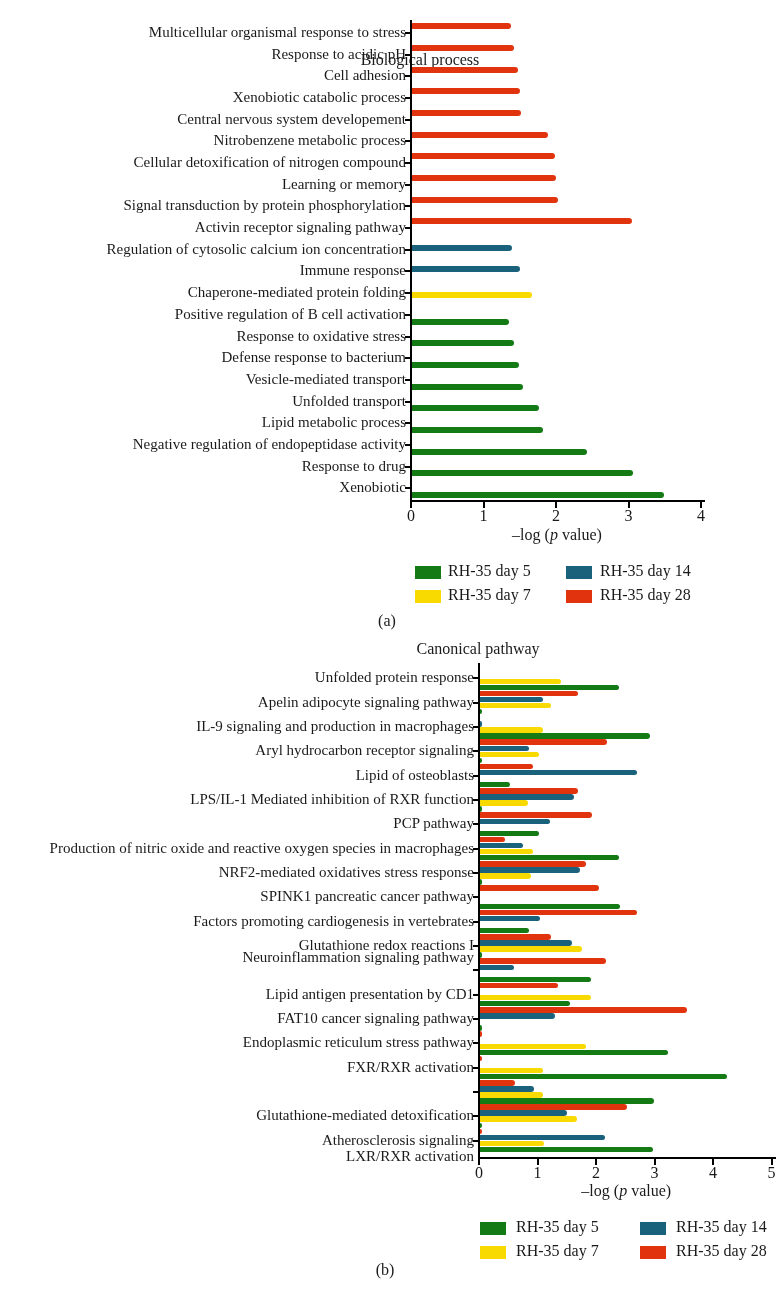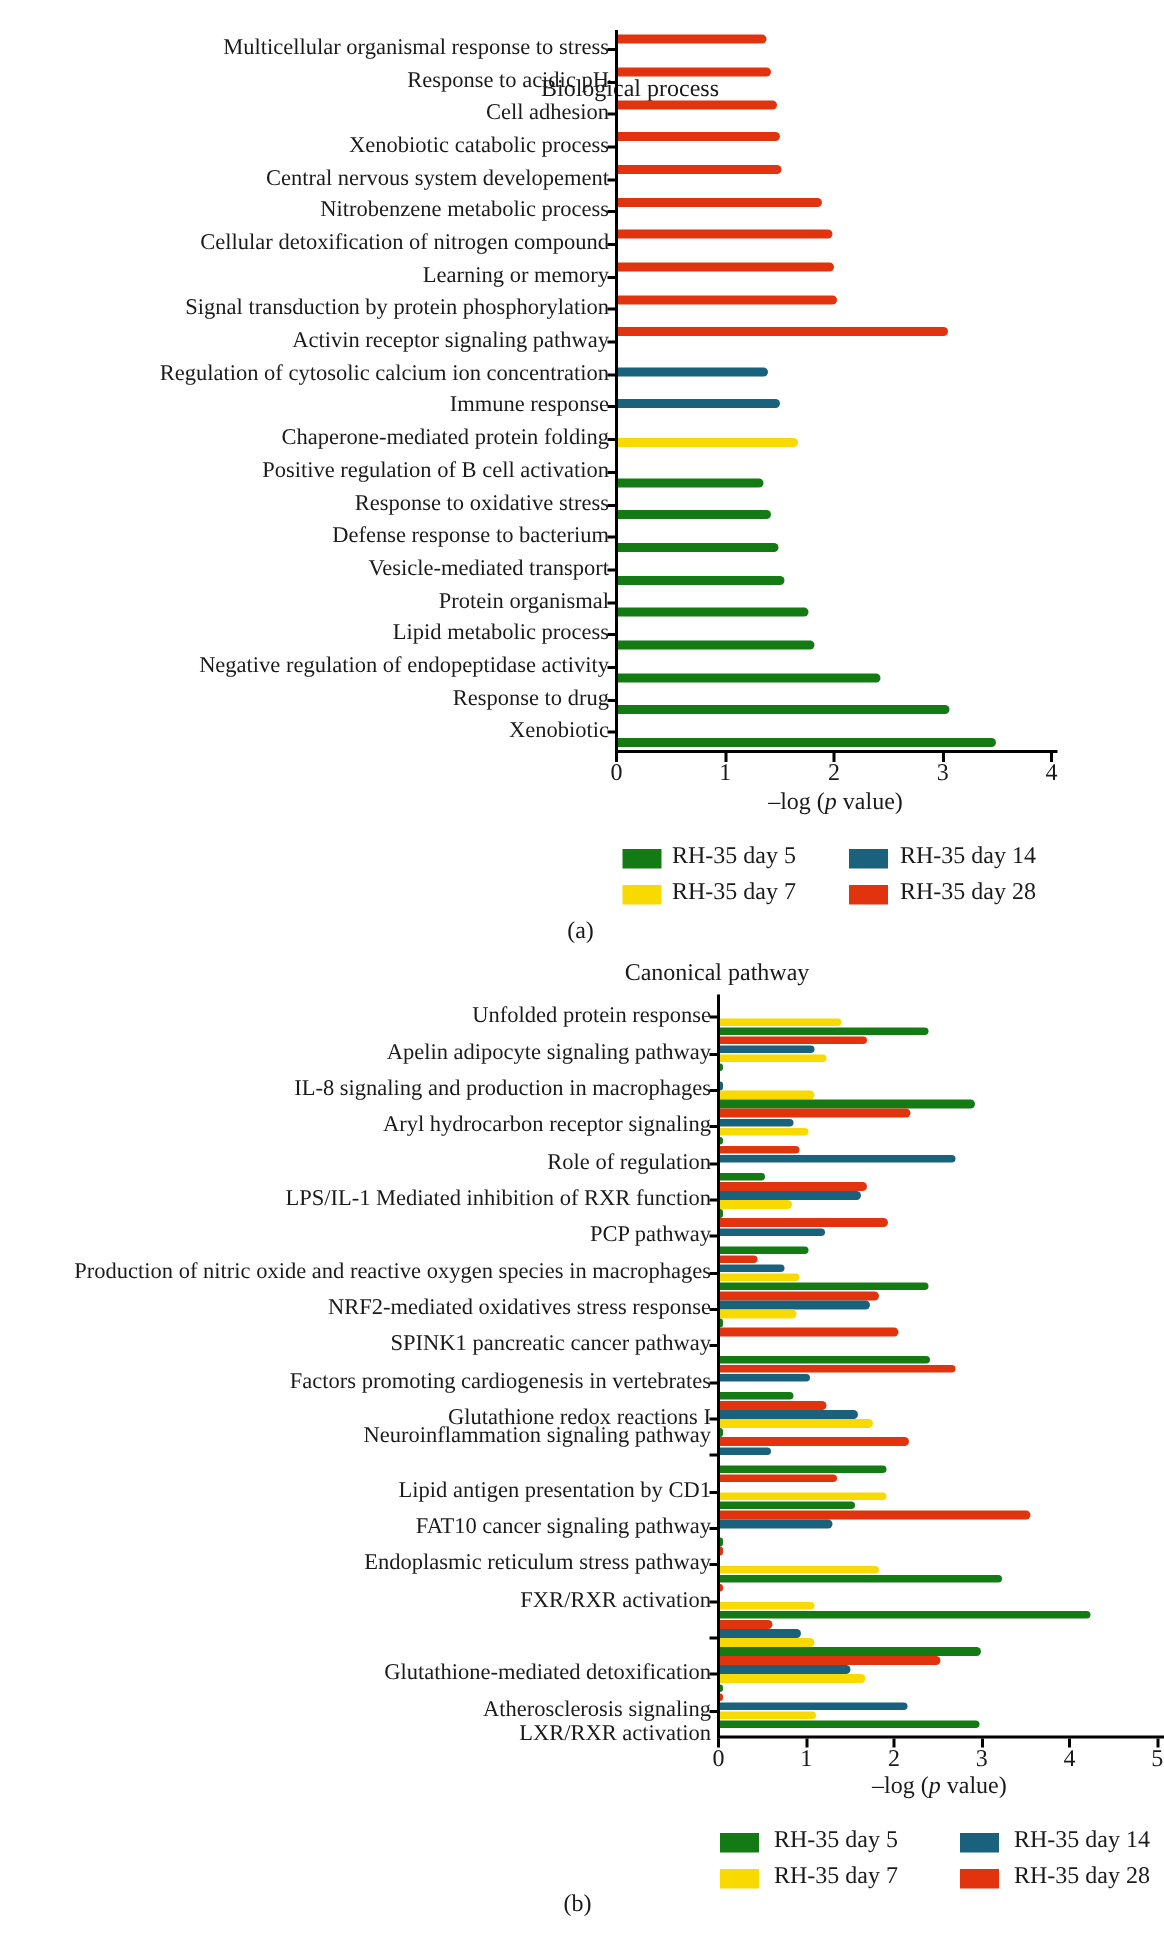--- a/index.html
+++ b/index.html
@@ -72,21 +72,21 @@
     <div class="tick-y" style="left: 405px; top: 335.52px;"></div>
     <div class="cat-label" style="right: 370px; top: 336.52px;">Response to oxidative stress</div>
     <div class="bar" style="left: 412px; top: 340.32px; width: 102.225px; height: 6px; background: rgb(20, 122, 20);"></div>
     <div class="tick-y" style="left: 405px; top: 357.2px;"></div>
     <div class="cat-label" style="right: 370px; top: 358.2px;">Defense response to bacterium</div>
     <div class="bar" style="left: 412px; top: 362px; width: 106.575px; height: 6px; background: rgb(20, 122, 20);"></div>
     <div class="tick-y" style="left: 405px; top: 378.88px;"></div>
     <div class="cat-label" style="right: 370px; top: 379.88px; margin-left: 40px;">Vesicle-mediated transport</div>
     <div class="bar" style="left: 412px; top: 383.68px; width: 110.925px; height: 6px; background: rgb(20, 122, 20);"></div>
     <div class="tick-y" style="left: 405px; top: 400.56px;"></div>
-    <div class="cat-label" style="right: 370px; top: 401.56px;">Protein organismal</div>
+    <div class="cat-label" style="right: 370px; top: 401.56px;">Unfolded transport</div>
     <div class="bar" style="left: 412px; top: 405.36px; width: 126.875px; height: 6px; background: rgb(20, 122, 20);"></div>
     <div class="tick-y" style="left: 405px; top: 422.24px;"></div>
     <div class="cat-label" style="right: 370px; top: 423.24px;">Lipid metabolic process</div>
     <div class="bar" style="left: 412px; top: 427.04px; width: 131.225px; height: 6px; background: rgb(20, 122, 20);"></div>
     <div class="tick-y" style="left: 405px; top: 443.92px;"></div>
     <div class="cat-label" style="right: 370px; top: 444.92px;">Negative regulation of endopeptidase activity</div>
     <div class="bar" style="left: 412px; top: 448.72px; width: 175.45px; height: 6px; background: rgb(20, 122, 20);"></div>
     <div class="tick-y" style="left: 405px; top: 465.6px;"></div>
     <div class="cat-label" style="right: 370px; top: 466.6px;">Response to drug</div>
     <div class="bar" style="left: 412px; top: 470.4px; width: 221.125px; height: 6px; background: rgb(20, 122, 20);"></div>
@@ -122,32 +122,32 @@
     <div class="cat-label" style="right: 302px; top: 678.3px;">Unfolded protein response</div>
     <div class="bar" style="left: 480px; top: 678.55px; width: 81.315px; height: 5.5px; background: rgb(248, 218, 0);"></div>
     <div class="bar" style="left: 480px; top: 684.65px; width: 139.23px; height: 5.5px; background: rgb(20, 122, 20);"></div>
     <div class="tick-y" style="left: 473px; top: 701.63px;"></div>
     <div class="cat-label" style="right: 302px; top: 702.63px;">Apelin adipocyte signaling pathway</div>
     <div class="bar" style="left: 480px; top: 690.78px; width: 98.28px; height: 5.5px; background: rgb(225, 52, 14);"></div>
     <div class="bar" style="left: 480px; top: 696.88px; width: 62.595px; height: 5.5px; background: rgb(26, 97, 124);"></div>
     <div class="bar" style="left: 480px; top: 702.88px; width: 71.37px; height: 5.5px; background: rgb(248, 218, 0);"></div>
     <div class="bar" style="left: 480px; top: 708.98px; width: 2px; height: 5.5px; background: rgb(20, 122, 20);"></div>
     <div class="tick-y" style="left: 473px; top: 725.96px;"></div>
-    <div class="cat-label" style="right: 302px; top: 726.96px;">IL-8 signaling and production in macrophages</div>
+    <div class="cat-label" style="right: 302px; top: 726.96px;">IL-9 signaling and production in macrophages</div>
     <div class="bar" style="left: 480px; top: 721.21px; width: 2.34px; height: 5.5px; background: rgb(26, 97, 124);"></div>
     <div class="bar" style="left: 480px; top: 727.21px; width: 62.595px; height: 5.5px; background: rgb(248, 218, 0);"></div>
     <div class="bar" style="left: 480px; top: 733.31px; width: 170.235px; height: 5.5px; background: rgb(20, 122, 20);"></div>
     <div class="tick-y" style="left: 473px; top: 750.29px;"></div>
     <div class="cat-label" style="right: 302px; top: 751.29px;">Aryl hydrocarbon receptor signaling</div>
     <div class="bar" style="left: 480px; top: 739.44px; width: 126.945px; height: 5.5px; background: rgb(225, 52, 14);"></div>
     <div class="bar" style="left: 480px; top: 745.54px; width: 49.14px; height: 5.5px; background: rgb(26, 97, 124);"></div>
     <div class="bar" style="left: 480px; top: 751.54px; width: 58.5px; height: 5.5px; background: rgb(248, 218, 0);"></div>
     <div class="bar" style="left: 480px; top: 757.64px; width: 2px; height: 5.5px; background: rgb(20, 122, 20);"></div>
     <div class="tick-y" style="left: 473px; top: 774.62px;"></div>
-    <div class="cat-label" style="right: 302px; top: 775.62px;">Role of regulation</div>
+    <div class="cat-label" style="right: 302px; top: 775.62px;">Lipid of osteoblasts</div>
     <div class="bar" style="left: 480px; top: 763.77px; width: 53.235px; height: 5.5px; background: rgb(225, 52, 14);"></div>
     <div class="bar" style="left: 480px; top: 769.87px; width: 156.78px; height: 5.5px; background: rgb(26, 97, 124);"></div>
     <div class="bar" style="left: 480px; top: 781.97px; width: 29.835px; height: 5.5px; background: rgb(20, 122, 20);"></div>
     <div class="tick-y" style="left: 473px; top: 798.95px;"></div>
     <div class="cat-label" style="right: 302px; top: 799.95px;">LPS/IL-1 Mediated inhibition of RXR function</div>
     <div class="bar" style="left: 480px; top: 788.1px; width: 97.695px; height: 5.5px; background: rgb(225, 52, 14);"></div>
     <div class="bar" style="left: 480px; top: 794.2px; width: 93.6px; height: 5.5px; background: rgb(26, 97, 124);"></div>
     <div class="bar" style="left: 480px; top: 800.2px; width: 47.97px; height: 5.5px; background: rgb(248, 218, 0);"></div>
     <div class="bar" style="left: 480px; top: 806.3px; width: 2px; height: 5.5px; background: rgb(20, 122, 20);"></div>
     <div class="tick-y" style="left: 473px; top: 823.28px;"></div>

